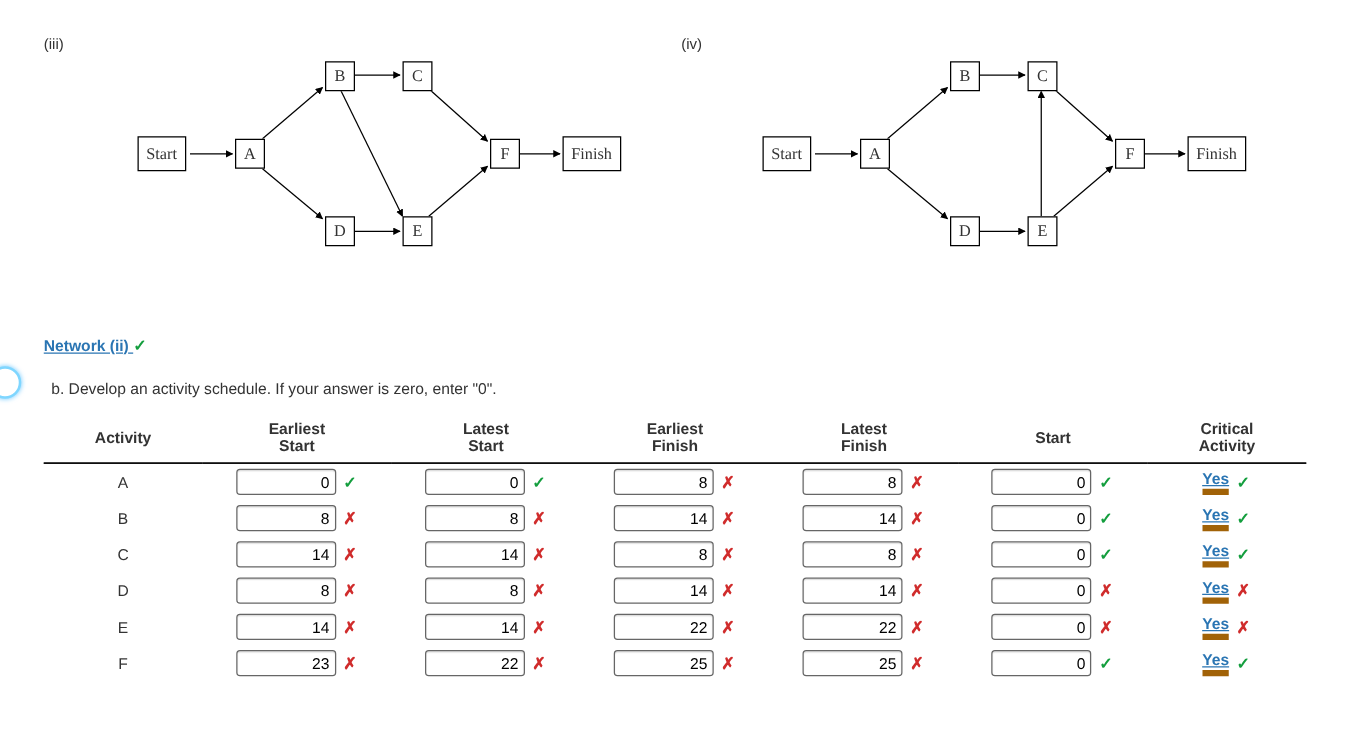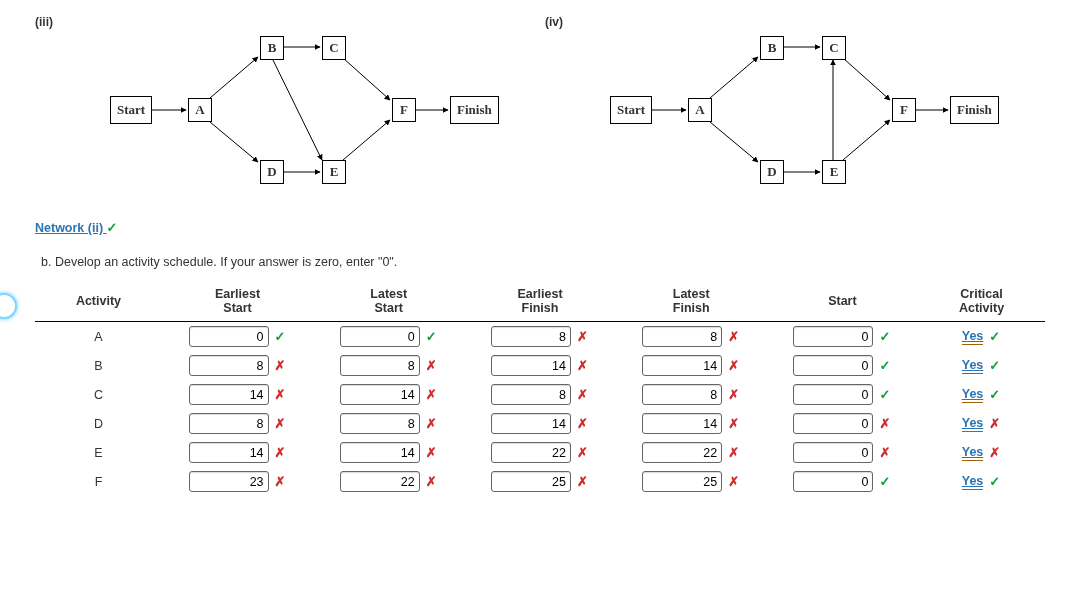--- a/index.html
+++ b/index.html
@@ -6,22 +6,21 @@
     margin:0;
     font-family:Verdana, Arial, sans-serif;
     font-size:12px;
     color:#333;
     background:#fff;
     width:1080px;
     position:relative;
   }
   .diagram-row{
     display:flex;
-    padding:10px 0 0 20px;
-    font-weight:bold;
+    padding:23px 0 0 20px;
   }
   .diagram{
     position:relative;
     width:500px;
     height:180px;
   }
   .d-lbl{
     position:absolute;
     font-size:12px;
     color:#333;
@@ -42,20 +41,21 @@
   }
   .rect{
     height:26px;
     padding:0 6px;
   }
   .answer-link{
     color:#2a75b3;
     font-weight:bold;
     text-decoration:underline;
     display:inline-block;
+    margin-top:36px;
   }
   .section{
     padding:0 0 0 20px;
     font-size:12.5px;
   }
   .section.netlink{ padding-left:35px; margin-top:30px; }
   .section.q{ padding-left:8px; margin-top:20px; margin-bottom:12px;margin-left:33px; }
   .help-circle{
     position:absolute;
     left:-9px;
@@ -107,21 +107,21 @@
     font-size:13px;
     width:12px;
     display:inline-block;
     text-align:left;
   }
   .ok{ color:#149e3e; }
   .bad{ color:#d02c2c; }
   .crit{
     color:#2a75b3;
     font-weight:bold;
-    border-bottom:1px solid #a16207;
+    border-bottom:5px solid #a16207;
     padding-bottom:1px;
   }
   svg.edges{ position:absolute; left:0; top:0; pointer-events:none; }
 </style>
 </head>
 <body>
 
 <div class="diagram-row">
 
   <div class="diagram">

